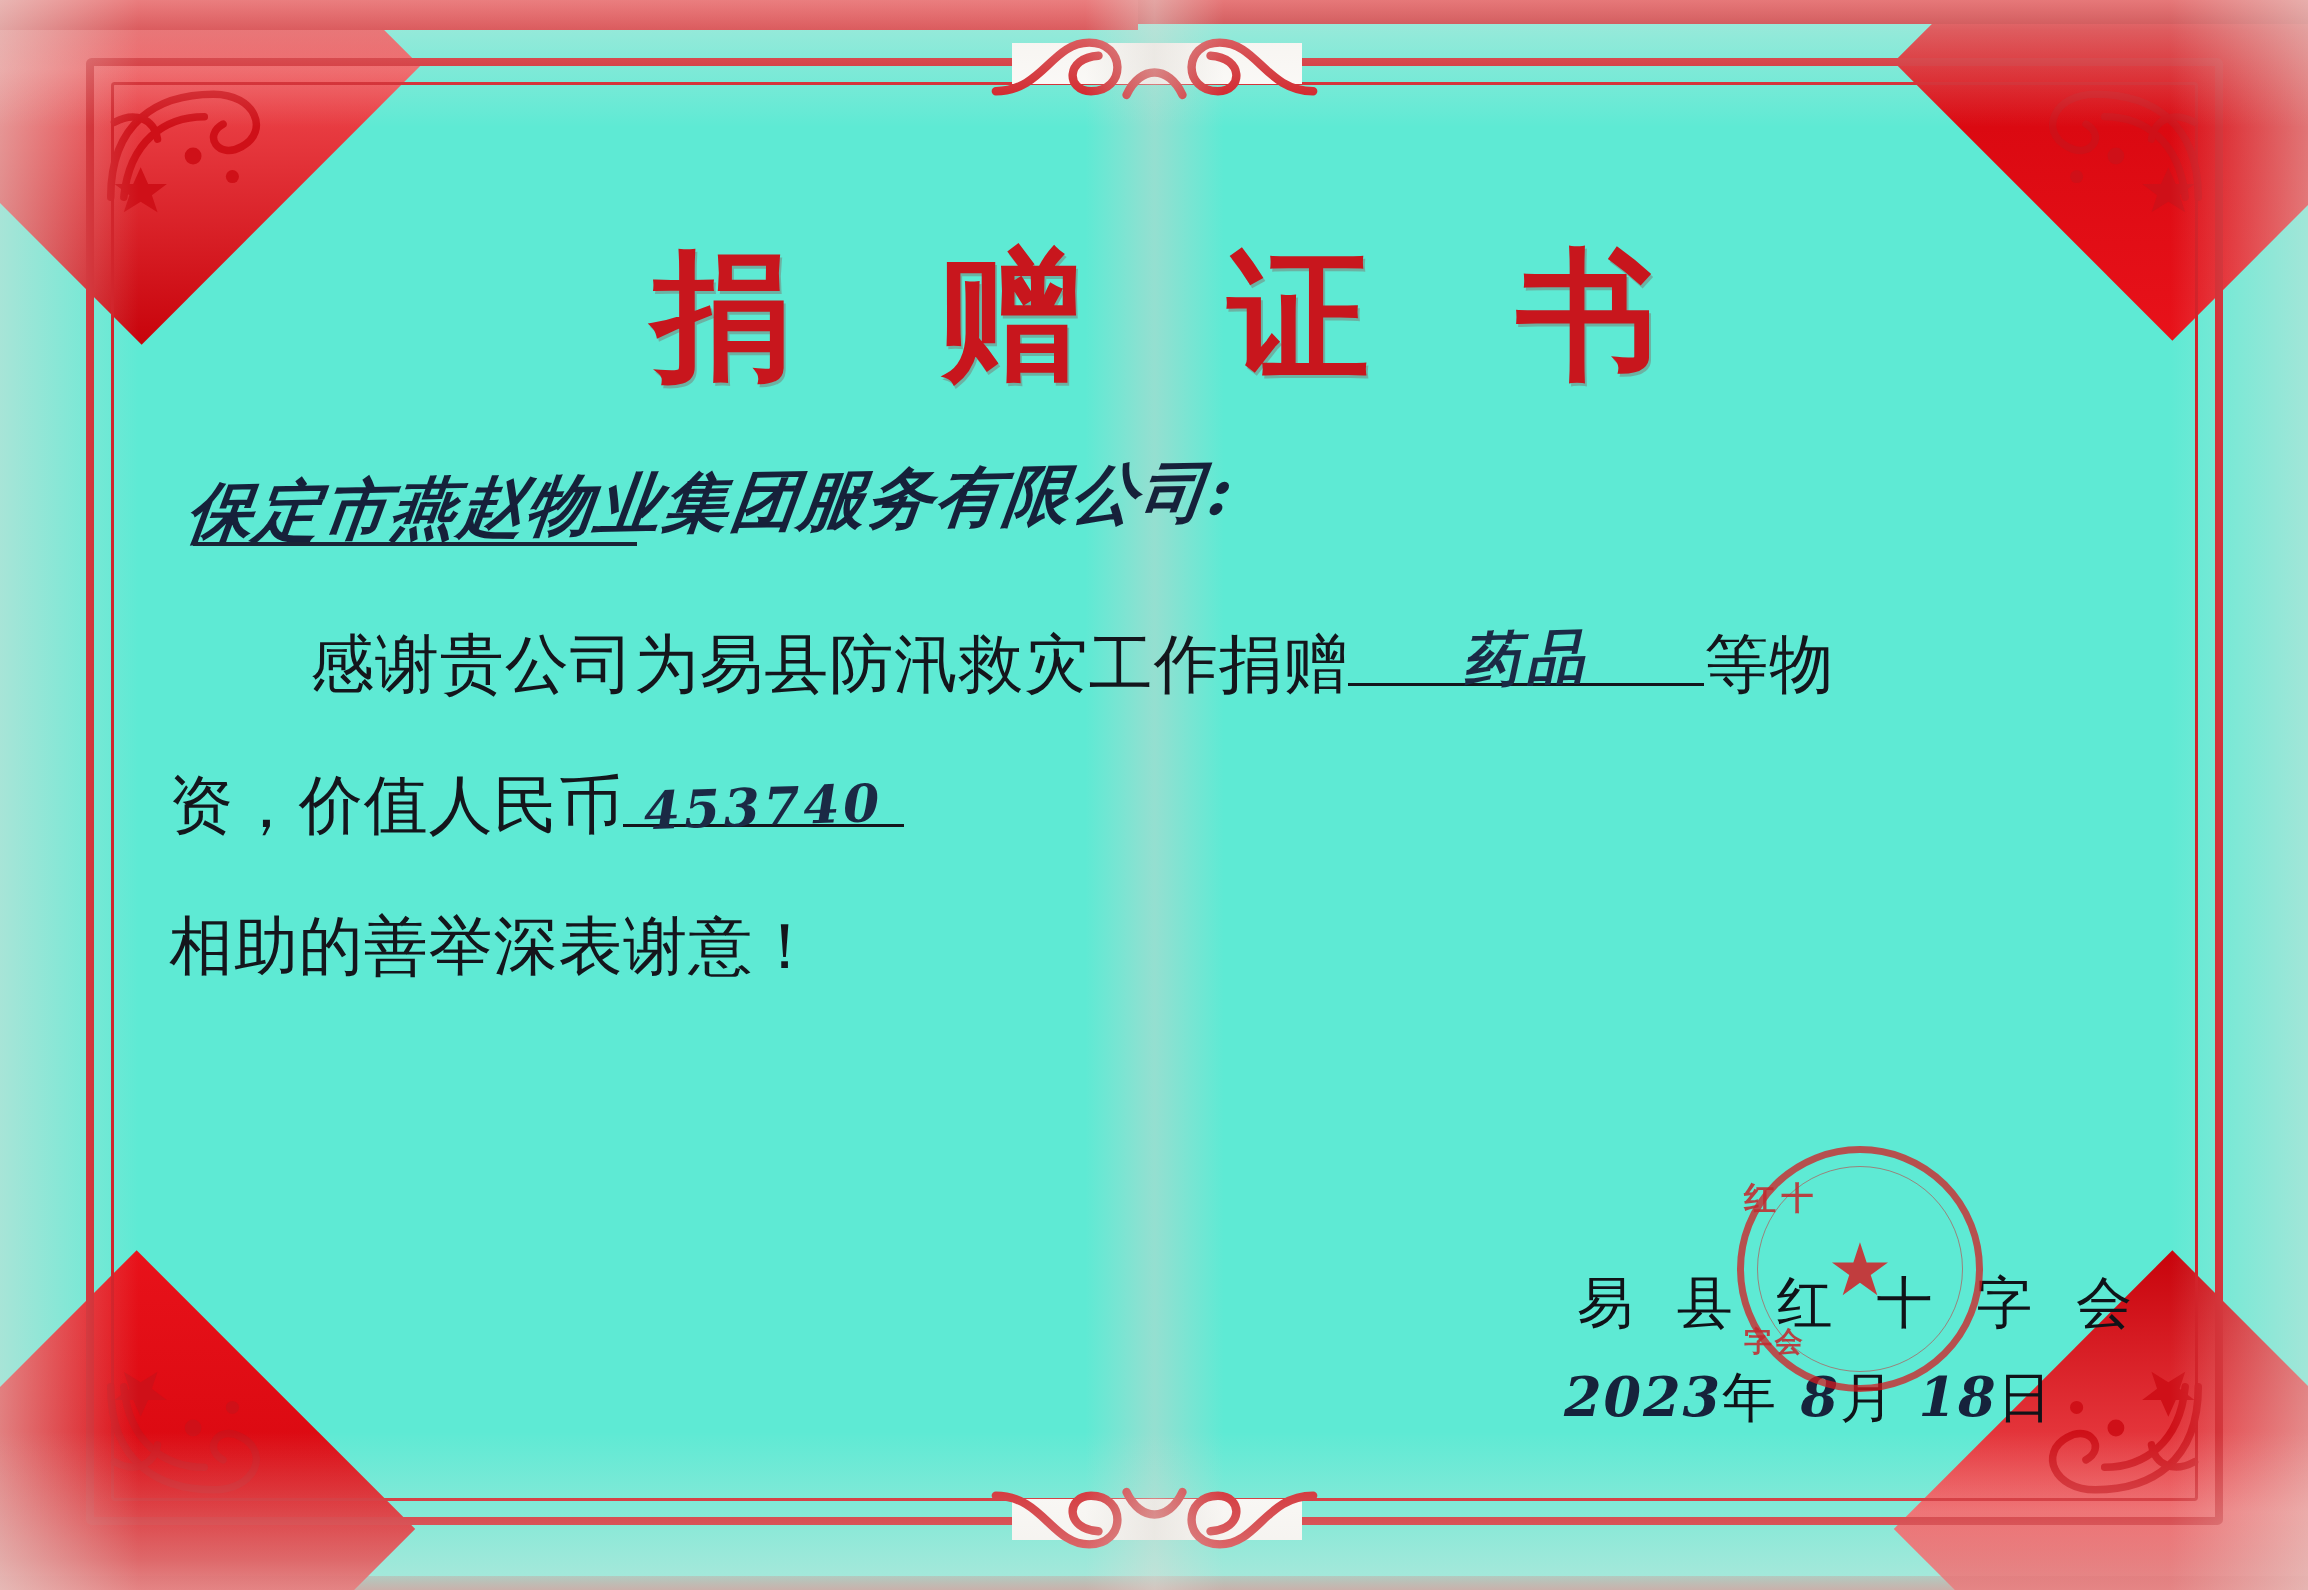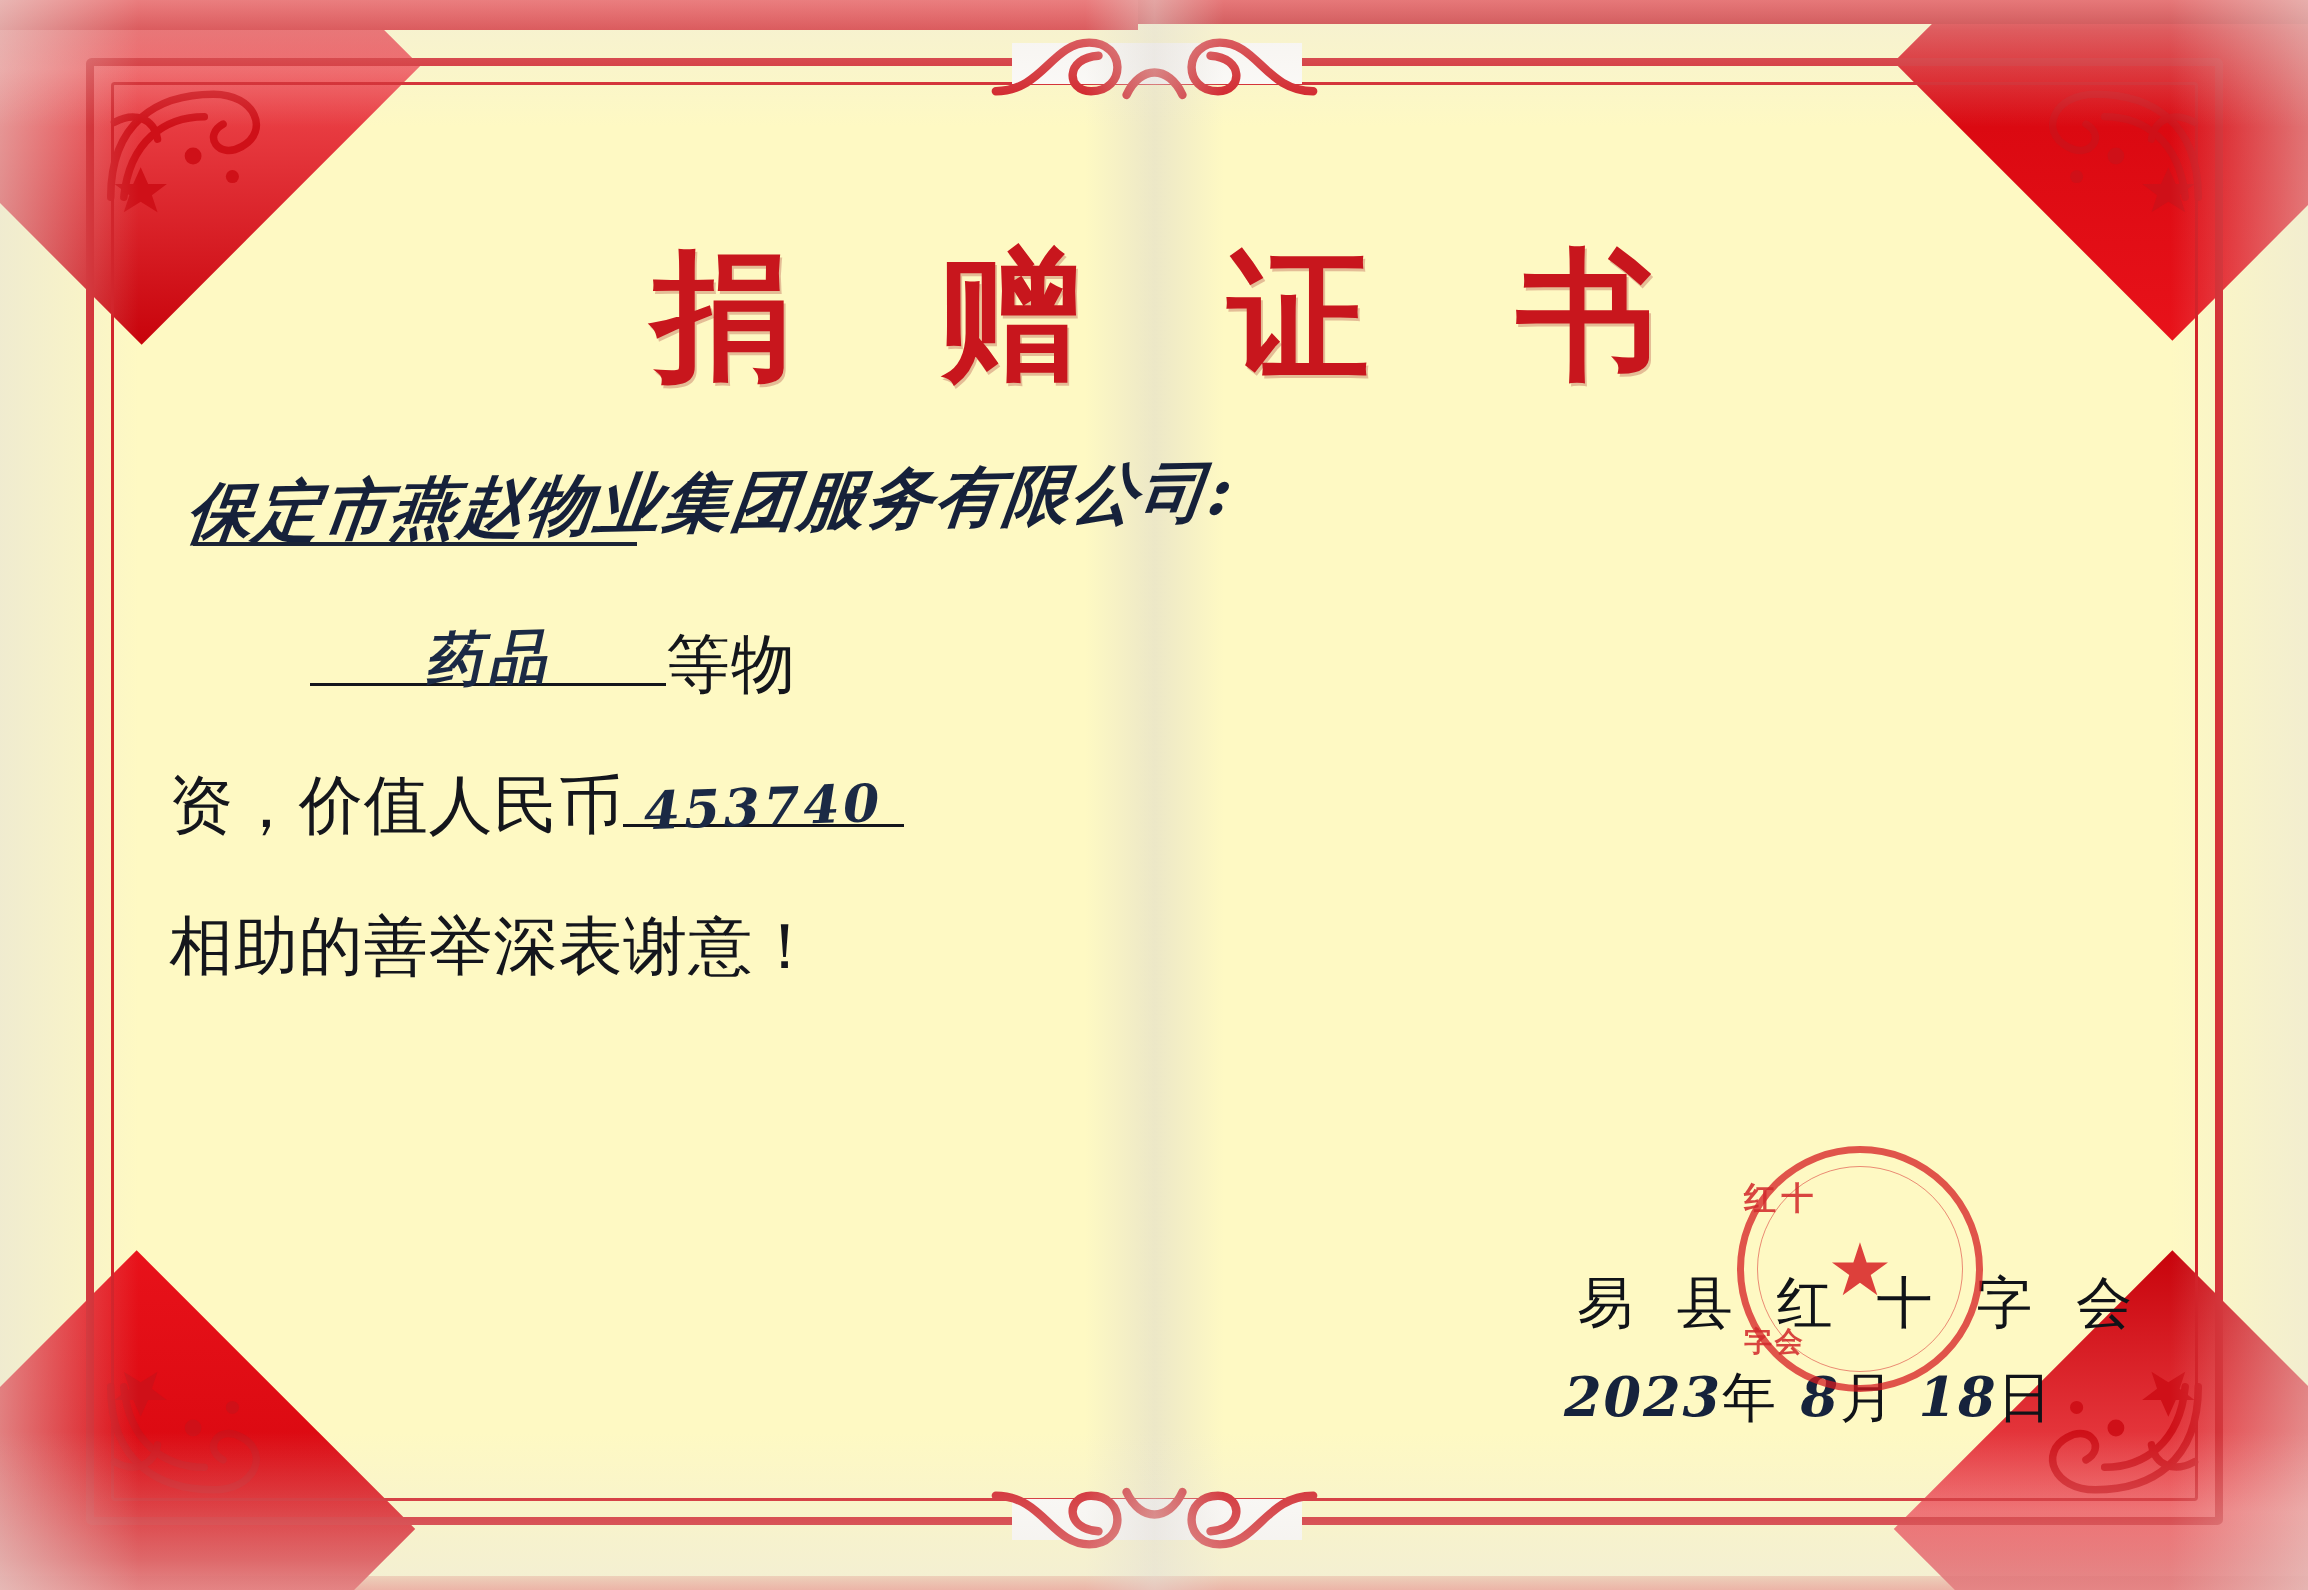--- a/index.html
+++ b/index.html
@@ -11,21 +11,21 @@
     width: 2309px;
     height: 1591px;
     overflow: hidden;
     font-family: "Liberation Sans", sans-serif;
   }
 
   #certificate {
     position: relative;
     width: 2309px;
     height: 1591px;
-    background: #fef9c3;
+    background: #5eead4;
     overflow: hidden;
   }
 
   
   .paper-sheen {
     position: absolute;
     inset: 0;
     background:
       linear-gradient(90deg,
         rgba(228,224,218,0.55) 0%,
@@ -400,21 +400,21 @@
 
     <div class="title">捐 赠 证 书</div>
 
     <div class="recipient">
       <span class="recipient-hand"><span>保定市燕赵物业集团服务有限公司</span><span>:</span></span>
       <span class="recipient-rule"></span>
     </div>
 
     <div class="body-text">
       <div class="body-line">
-        <span class="indent"></span><span class="blank goods"><span class="hand-fill">药品</span></span><span>等物</span>
+        <span class="indent"></span><span>感谢贵公司为易县防汛救灾工作捐赠</span><span class="blank goods"><span class="hand-fill">药品</span></span><span>等物</span>
       </div>
       <div class="body-line">
         <span>资，价值人民币</span><span class="blank amount"><span class="hand-fill small">453740</span></span>
       </div>
       <div class="body-line">相助的善举深表谢意！</div>
     </div>
 
     <div class="signature">
       <div class="issuer">易 县 红 十 字 会</div>
       <div class="date-line">

